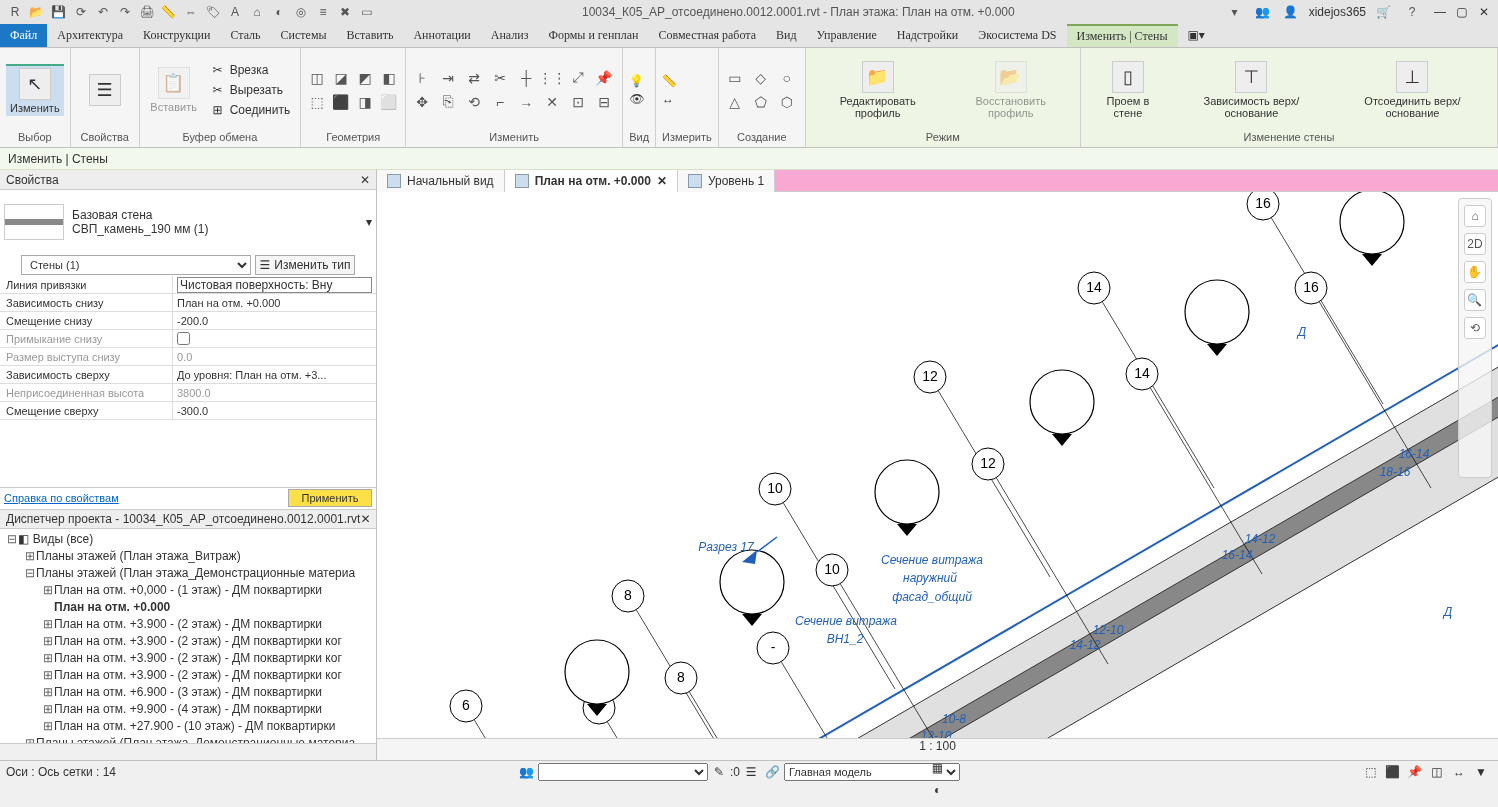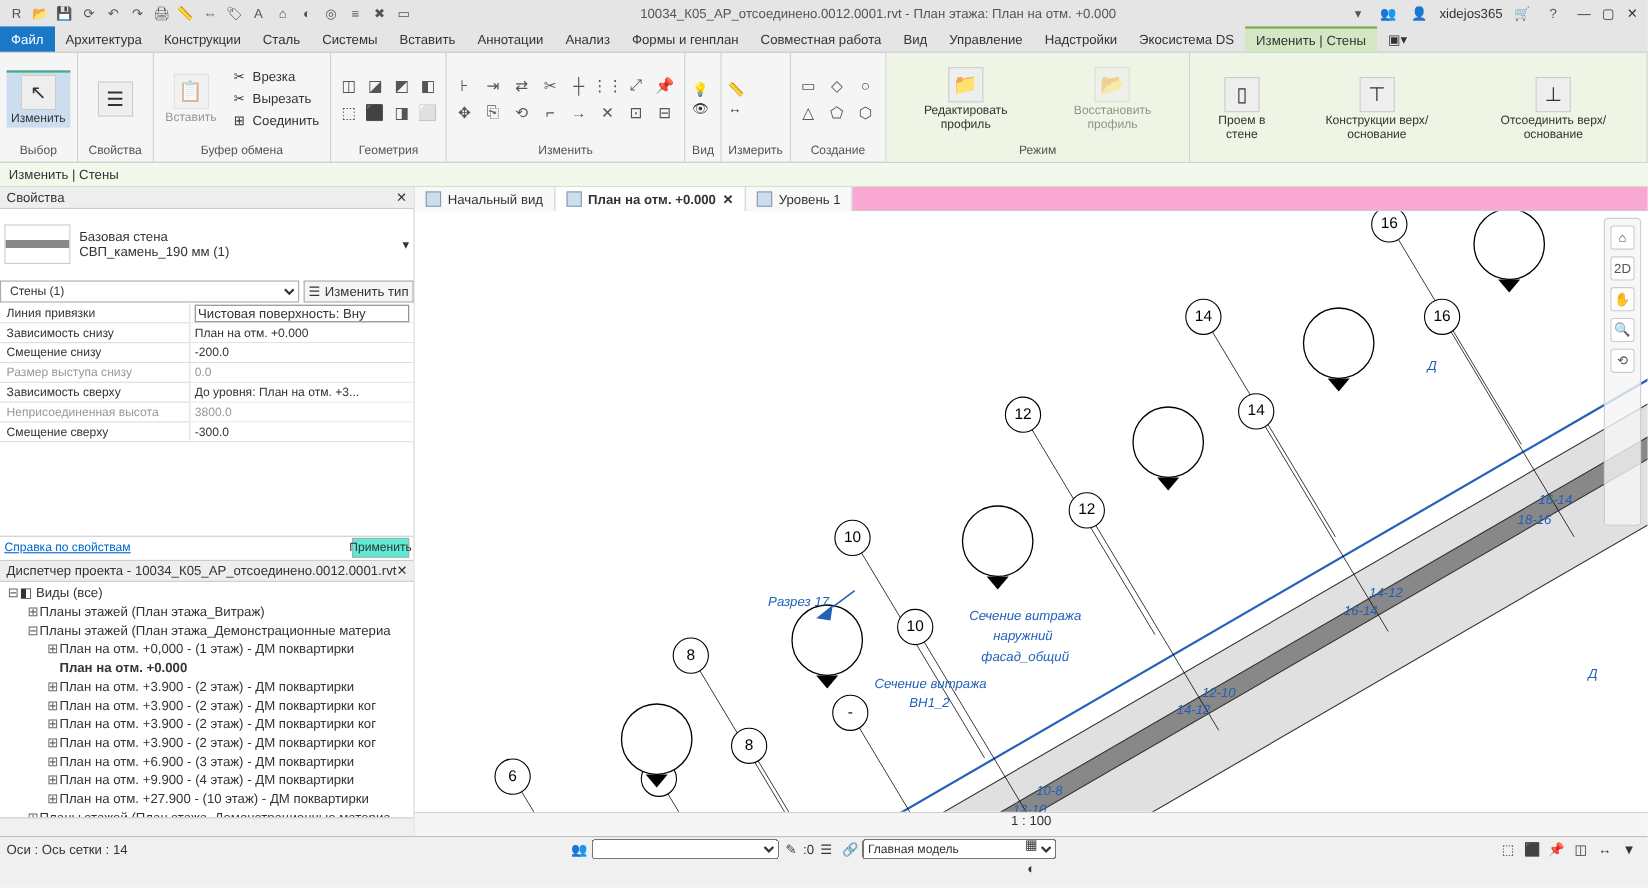--- a/index.html
+++ b/index.html
@@ -4,21 +4,21 @@
 <style>
 * { margin:0; padding:0; box-sizing:border-box; font-family:"Segoe UI",Arial,sans-serif; font-size:12px; color:#333; }
 body { width:1498px; height:807px; background:#f0f0f0; overflow:hidden; position:relative; }
 .qat { height:24px; background:#e5e5e5; display:flex; align-items:center; padding:0 4px; }
 .qat .icon { width:20px; height:20px; display:flex; align-items:center; justify-content:center; margin:0 1px; color:#555; }
 .title { flex:1; text-align:center; color:#555; }
 .user-area { display:flex; align-items:center; gap:8px; padding:0 6px; }
 .user-area .icon { width:18px; height:18px; display:flex; align-items:center; justify-content:center; }
 .win-btn { width:20px; height:20px; display:flex; align-items:center; justify-content:center; margin-left:2px; }
 .menubar { height:24px; background:#e5e5e5; display:flex; align-items:stretch; border-bottom:1px solid #c0c0c0; }
-.menu-tab { padding:0 10px; display:flex; align-items:center; color:#333; cursor:default; }
+.menu-tab { padding:0 10px; display:flex; align-items:center; color:#333; cursor:default;font-family:Liberation Serif, serif; }
 .menu-tab.file { background:#1a78c7; color:#fff; }
 .menu-tab.active { background:#d4e7c5; border-top:2px solid #7fa757; }
 .ribbon { height:100px; background:#f5f5f5; display:flex; border-bottom:1px solid #c0c0c0; }
 .rgroup { display:flex; flex-direction:column; border-right:1px solid #d0d0d0; padding:2px 6px 0; }
 .rgroup .body { flex:1; display:flex; align-items:center; gap:4px; }
 .rgroup .label { text-align:center; font-size:11px; color:#555; padding:2px 0; height:18px; }
 .big-btn { display:flex; flex-direction:column; align-items:center; gap:2px; padding:2px 4px; min-width:56px; }
 .big-btn .ico { width:32px; height:32px; background:#eee; border:1px solid #ccc; display:flex; align-items:center; justify-content:center; font-size:18px; }
 .big-btn .txt { font-size:11px; text-align:center; line-height:12px; }
 .big-btn.disabled { opacity:.5; }
@@ -27,33 +27,33 @@
 .icon-grid { display:grid; grid-template-columns:repeat(4,20px); gap:4px; }
 .icon-grid .ic { width:20px; height:20px; display:flex; align-items:center; justify-content:center; font-size:14px; color:#555; }
 .options-bar { height:22px; background:#f3f8ec; border-bottom:1px solid #d8e0cc; display:flex; align-items:center; padding:0 8px; font-size:11px; }
 .main { height:590px; display:flex; }
 .left { width:377px; display:flex; flex-direction:column; background:#fff; border-right:1px solid #c0c0c0; }
 .panel-head { height:20px; background:#eee; border-bottom:1px solid #ccc; display:flex; align-items:center; padding:0 6px; font-size:11px; }
 .panel-head .x { margin-left:auto; }
 .type-sel { height:64px; display:flex; align-items:center; padding:4px; gap:8px; }
 .thumb { width:60px; height:36px; background:linear-gradient(#fff 40%, #888 40% 60%, #fff 60%); border:1px solid #ccc; }
 .type-txt { flex:1; line-height:14px; }
-.type-row { height:22px; display:flex; align-items:center; padding:0 0; gap:4px; }
+.type-row { height:22px; display:flex; align-items:center; padding:0 21px; gap:4px; }
 .type-row select { flex:1; height:20px; font-size:11px; border:1px solid #aaa; background:#fff; padding:0 4px; }
 .edit-type { width:100px; height:20px; border:1px solid #aaa; background:#f5f5f5; display:flex; align-items:center; justify-content:center; gap:4px; font-size:11px; }
 .prop-grid { flex:1; overflow:hidden; position:relative; }
 .prop-cat { background:#eee; border-top:1px solid #ccc; border-bottom:1px solid #ccc; padding:2px 6px; font-size:11px; font-weight:bold; }
 .prop-row { display:flex; align-items:stretch; height:18px; border-bottom:1px solid #ddd; }
 .prop-row .k { width:172px; padding:0 6px; display:flex; align-items:center; font-size:11px; }
 .prop-row .v { flex:1; border-left:1px solid #ddd; padding:0 4px; display:flex; align-items:center; font-size:11px; background:#fff; }
 .prop-row.ro .k,.prop-row.ro .v { color:#999; }
 .prop-row .v .box { width:100%; height:16px; border:1px solid #888; background:#fff; padding:0 2px; overflow:hidden; white-space:nowrap; }
 .prop-foot { height:22px; display:flex; align-items:center; padding:0 4px; gap:8px; border-top:1px solid #ccc; }
 .prop-foot a { color:#0066cc; text-decoration:underline; font-size:11px; }
-.prop-foot .apply { margin-left:auto; width:52px; height:18px; border:1px solid #aaa; background:#5eead4; display:flex; align-items:center; justify-content:center; font-size:11px; }
+.prop-foot .apply { margin-left:auto; width:84px; height:18px; border:1px solid #aaa; background:#fde047; display:flex; align-items:center; justify-content:center; font-size:11px; }
 .pb-head { height:20px; background:#eee; border-top:1px solid #ccc; border-bottom:1px solid #ccc; display:flex; align-items:center; padding:0 6px; font-size:11px; white-space:nowrap; overflow:hidden; }
 .tree { flex:1; overflow:hidden; font-size:11px; padding:2px 0; }
 .tree .node { display:flex; align-items:center; height:17px; padding:0 4px; white-space:nowrap; overflow:hidden; }
 .tree .node .exp { width:12px; text-align:center; color:#666; }
 .tree .node.bold { font-weight:bold; }
 .scrollbar-h { height:17px; background:#f0f0f0; border-top:1px solid #ccc; }
 .right { flex:1; display:flex; flex-direction:column; background:#fff; position:relative; }
 .view-tabs { height:22px; background:#f9a8d4; display:flex; align-items:center; border-bottom:1px solid #ccc; }
 .vtab { height:22px; display:flex; align-items:center; padding:0 10px; gap:6px; border-right:1px solid #ccc; background:#f8f8f8; font-size:11px; }
 .vtab.active { background:#fff; font-weight:bold; }
@@ -250,27 +250,28 @@
     <div class="label">Режим</div>
   </div>
   <div class="rgroup" style="background:#eef5e5">
     <div class="body">
       <div class="big-btn">
           <div class="ico">▯</div>
           <div class="txt">Проем в стене</div>
         </div>
       <div class="big-btn">
           <div class="ico">⊤</div>
-          <div class="txt">Конструкции верх/основание</div>
+          <div class="txt">Зависимость верх/основание</div>
         </div>
       <div class="big-btn">
           <div class="ico">⊥</div>
           <div class="txt">Отсоединить верх/основание</div>
         </div>
     </div>
+    <div class="label">Изменение стены</div>
   </div>
 </div>
 
 <div class="options-bar">
   <span>Изменить | Стены</span>
 </div>
 
 <div class="main">
   <div class="left">
 
@@ -301,20 +302,26 @@
               <div class="box">Чистовая поверхность: Вну</div>
             </div>
           </div>
           <div class="prop-row">
             <div class="k">Зависимость снизу</div>
             <div class="v">План на отм. +0.000</div>
           </div>
           <div class="prop-row">
             <div class="k">Смещение снизу</div>
             <div class="v">-200.0</div>
+          </div>
+          <div class="prop-row ro">
+            <div class="k">Примыкание снизу</div>
+            <div class="v">
+              <input type="checkbox" style="">
+            </div>
           </div>
           <div class="prop-row ro">
             <div class="k">Размер выступа снизу</div>
             <div class="v">0.0</div>
           </div>
           <div class="prop-row">
             <div class="k">Зависимость сверху</div>
             <div class="v">До уровня: План на отм. +3...</div>
           </div>
           <div class="prop-row ro">

